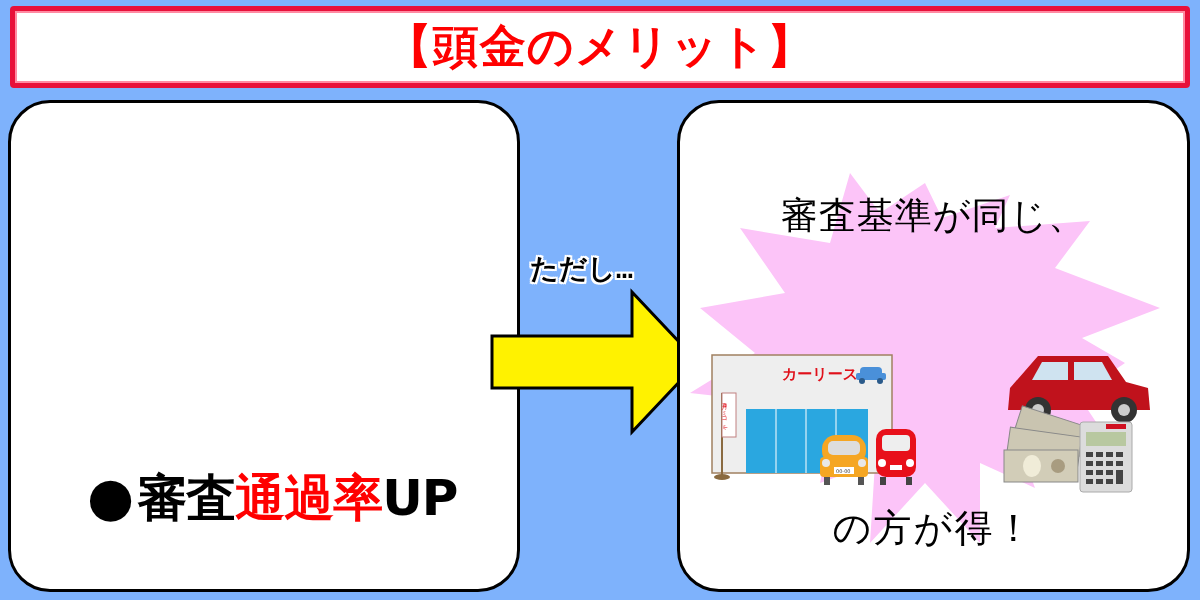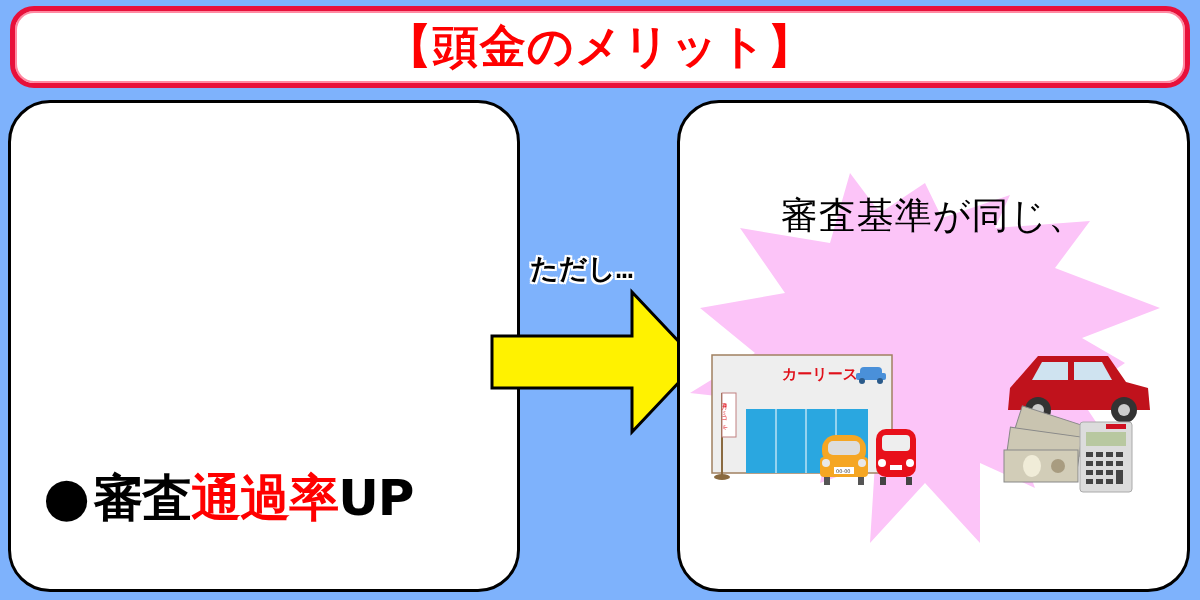--- a/index.html
+++ b/index.html
@@ -6,21 +6,21 @@
   body {
     width: 1200px; height: 600px; overflow: hidden;
     background: #7eb2fc;
     position: relative;
     font-family: "DejaVu Sans", "Liberation Sans", sans-serif;
   }
   .title-bar {
     position: absolute; left: 10px; top: 6px; width: 1170px; height: 72px;
     background: #ffffff;
     border: 5px solid #e8103a;
-    border-radius: 24px;
+    border-radius: 4px;
     box-shadow: inset 0 0 0 2px #ff8aa2;
     display: flex; align-items: center; justify-content: center;
   }
   .title-text {
     color: #ff0000; font-weight: bold; font-size: 46px; letter-spacing: 1px;
     font-family: "DejaVu Sans", sans-serif;
   }
   .panel {
     position: absolute; top: 100px; height: 486px;
     background: #ffffff; border: 3px solid #000000; border-radius: 42px;
@@ -65,21 +65,21 @@
   .car-money { position: absolute; left: 318px; top: 245px; }
 </style>
 </head>
 <body>
 
 <div class="title-bar">
   <span class="title-text">【頭金のメリット】</span>
 </div>
 
 <div class="panel left">
-  <div class="merit-item" style="top:362px;">
+  <div class="merit-item" style="top:362px;margin-left:44px;">
     <span class="bullet">●</span><span>審査</span><span class="red">通過率</span><span>UP</span>
   </div>
 </div>
 
 <div class="however">ただし…</div>
 <svg class="arrow" width="220" height="150" viewBox="0 0 220 150">
   <polygon points="6,48 146,48 146,4 212,74 146,144 146,100 6,100" fill="#fff200" stroke="#000" stroke-width="3" stroke-linejoin="miter"></polygon>
 </svg>
 
 <div class="panel right">
@@ -167,13 +167,14 @@
           <rect x="98" y="122" width="7" height="5"></rect>
           <rect x="108" y="122" width="7" height="5"></rect>
           <rect x="118" y="122" width="7" height="14"></rect>
         <rect x="88" y="131" width="7" height="5"></rect>
           <rect x="98" y="131" width="7" height="5"></rect>
           <rect x="108" y="131" width="7" height="5"></rect>
       </g>
     </g>
   </svg>
 
+  <div class="right-text better">の方が得！</div>
 </div>
 
 </body></html>

